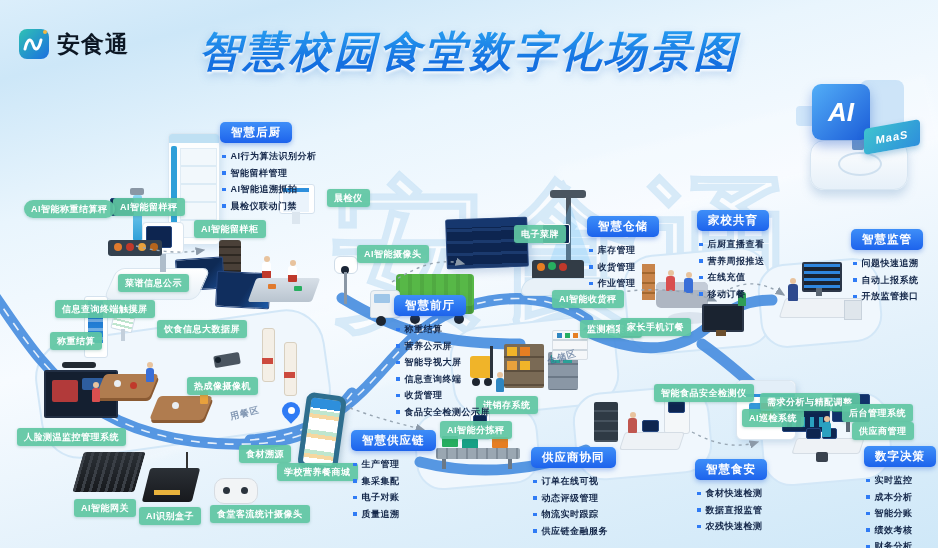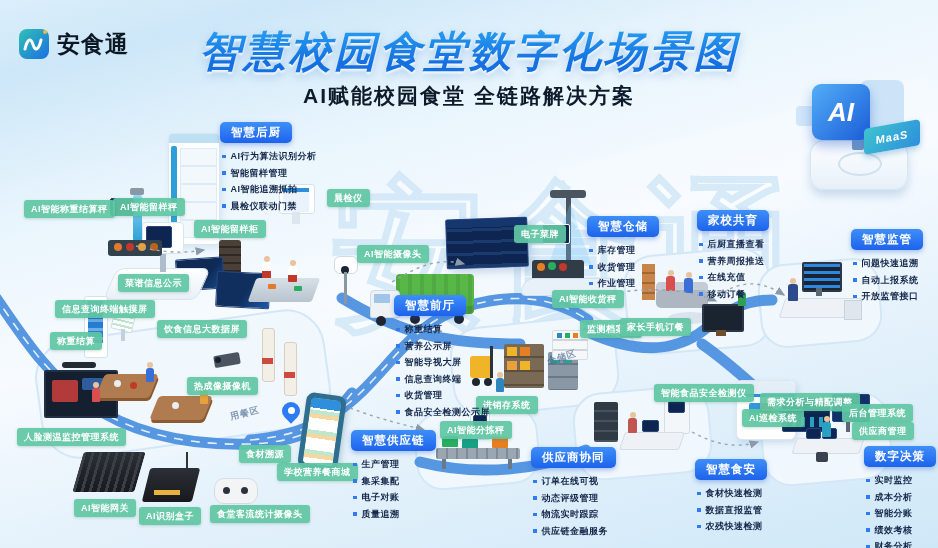--- a/index.html
+++ b/index.html
@@ -93,21 +93,20 @@
             <stop offset="1" stop-color="#1b6fe0"></stop>
           </linearGradient>
         </defs>
       <rect x="1" y="1" width="30" height="30" rx="8" fill="url(#lg)"></rect>
       <path d="M7 21 C9 12 12 10 14 14 L16 19 C18 23 21 21 23 12" fill="none" stroke="#fff" stroke-width="3" stroke-linecap="round"></path>
       <circle cx="27" cy="4" r="2" fill="#f5b840"></circle>
     </svg>
     <span class="logo-text">安食通</span>
   </div>
   <div class="title">智慧校园食堂数字化场景图</div>
-  <div class="subtitle">AI赋能校园食堂  全链路解决方案</div>
 
   <div class="cube-wrap">
     <div class="abs" style="left:22px;top:62px;width:96px;height:48px;border-radius:14px;background:linear-gradient(180deg,#ffffff,#e6f0f9);border:1px solid #d8e6f2;box-shadow:0 6px 10px rgba(120,160,200,.35);"></div>
     <div class="abs" style="left:50px;top:74px;width:40px;height:20px;border-radius:50%;border:2px solid #cfe0ef;"></div>
     <div class="abs" style="left:64px;top:46px;width:12px;height:26px;background:linear-gradient(180deg,#9fc0e2,#6f96c4);border-radius:2px;"></div>
     <div class="abs" style="left:72px;top:2px;width:44px;height:50px;border-radius:8px;background:rgba(178,214,244,.6);"></div>
     <div class="abs" style="left:8px;top:28px;width:26px;height:20px;border-radius:4px;background:rgba(178,214,244,.55);"></div>
     <div class="abs" style="left:24px;top:6px;width:58px;height:56px;border-radius:9px;background:linear-gradient(135deg,#53aef7,#1b5cd8);box-shadow:0 6px 12px rgba(30,90,200,.4);display:flex;align-items:center;justify-content:center;">
       <span style="color:#fff;font-size:26px;font-weight:900;font-style:italic;">AI</span>
     </div>
@@ -524,21 +523,21 @@
           <span class="z-txt">绩效考核</span>
         </li>
         <li class="z-item">
           <span class="bullet"></span>
           <span class="z-txt">财务分析</span>
         </li>
       </ul>
   </div>
 
   <div class="glabel" style="left:113px;top:166px;margin-top:32px;">AI智能留样秤</div>
-  <div class="glabel" style="left:24px;top:200px;">AI智能称重结算秤</div>
+  <div class="glabel" style="left:24px;top:200px;border-radius:9px;">AI智能称重结算秤</div>
   <div class="glabel" style="left:194px;top:220px;">AI智能留样柜</div>
   <div class="glabel" style="left:327px;top:189px;">晨检仪</div>
   <div class="glabel" style="left:118px;top:274px;">菜谱信息公示</div>
   <div class="glabel" style="left:55px;top:300px;">信息查询终端触摸屏</div>
   <div class="glabel" style="left:157px;top:300px;margin-top:20px;">饮食信息大数据屏</div>
   <div class="glabel" style="left:50px;top:332px;">称重结算</div>
   <div class="glabel" style="left:187px;top:377px;">热成像摄像机</div>
   <div class="glabel" style="left:17px;top:428px;">人脸测温监控管理系统</div>
   <div class="glabel" style="left:74px;top:499px;">AI智能网关</div>
   <div class="glabel" style="left:139px;top:507px;">AI识别盒子</div>

